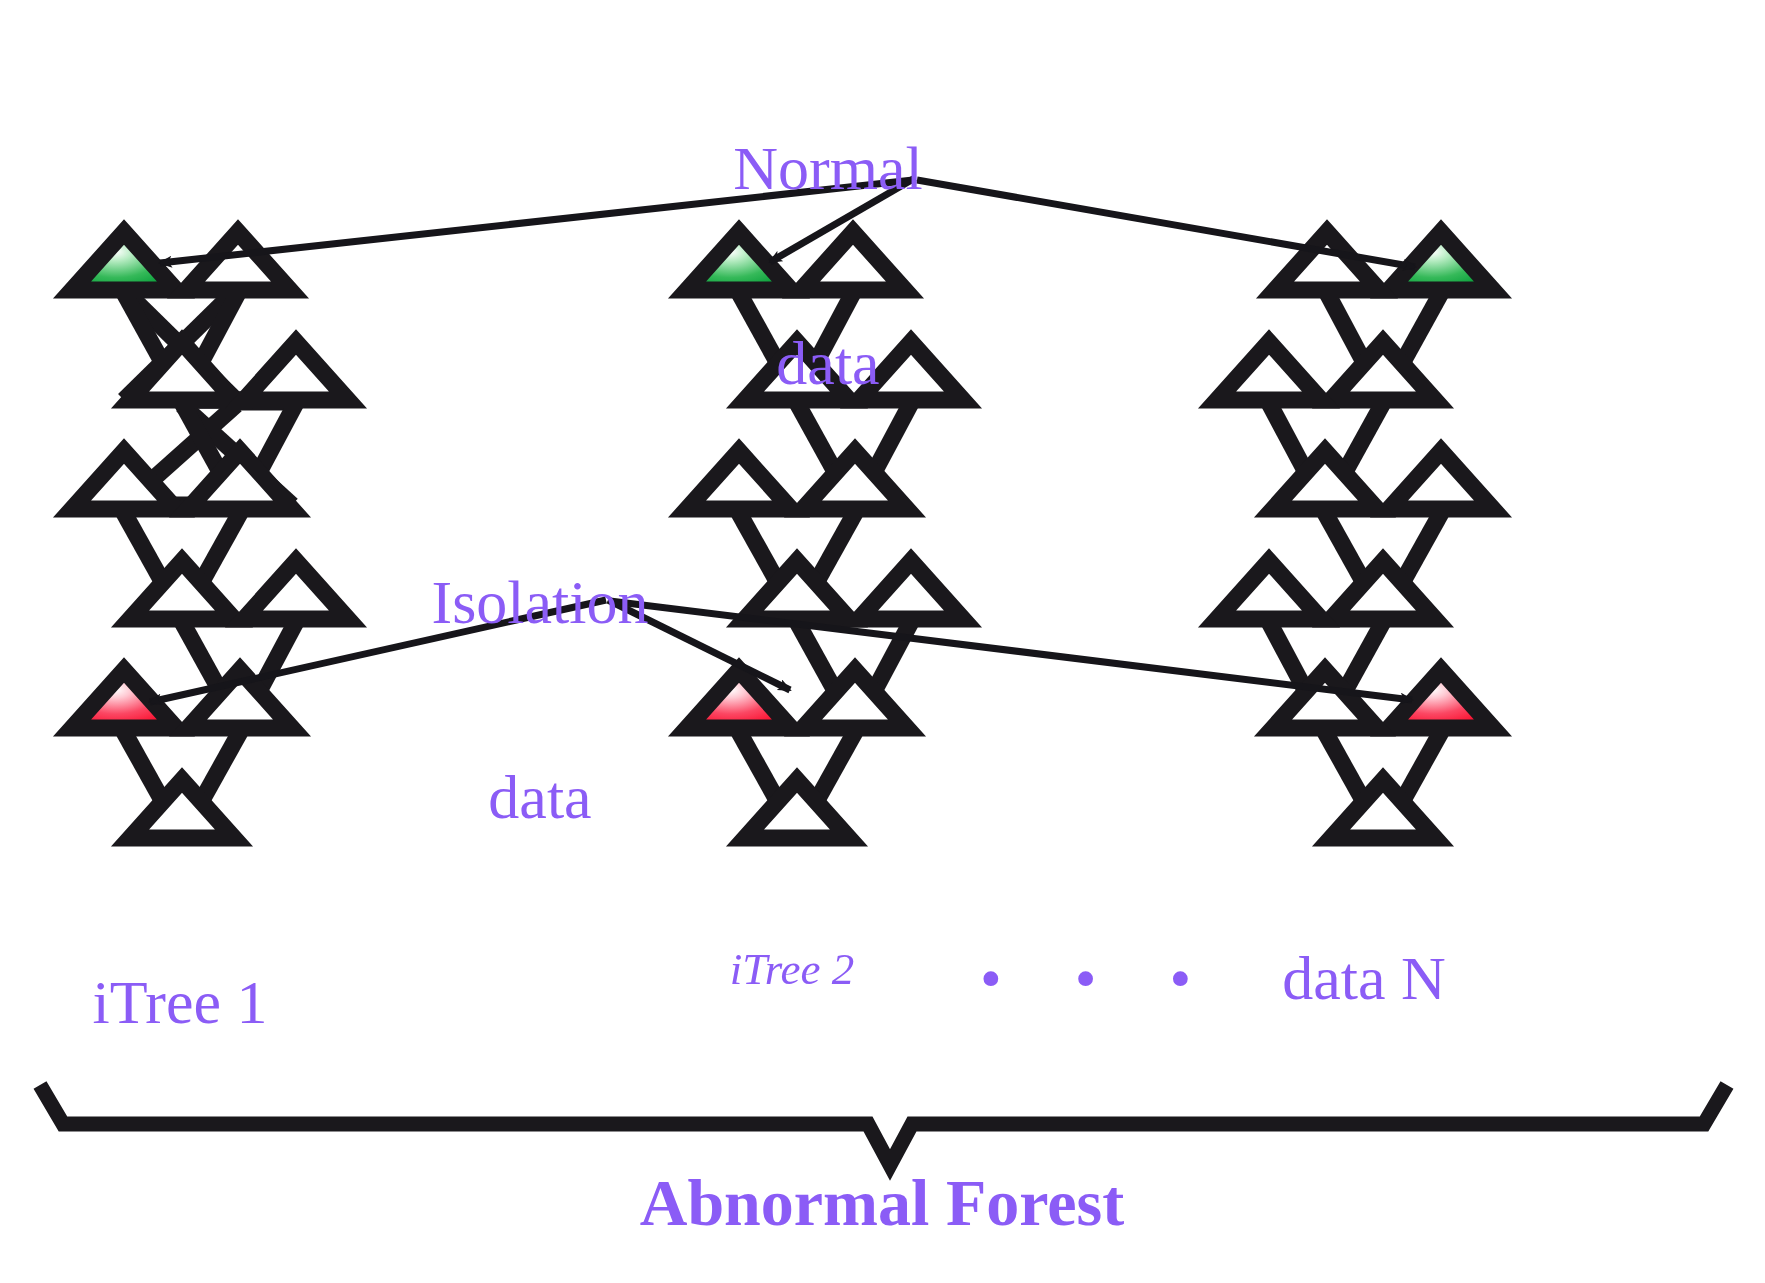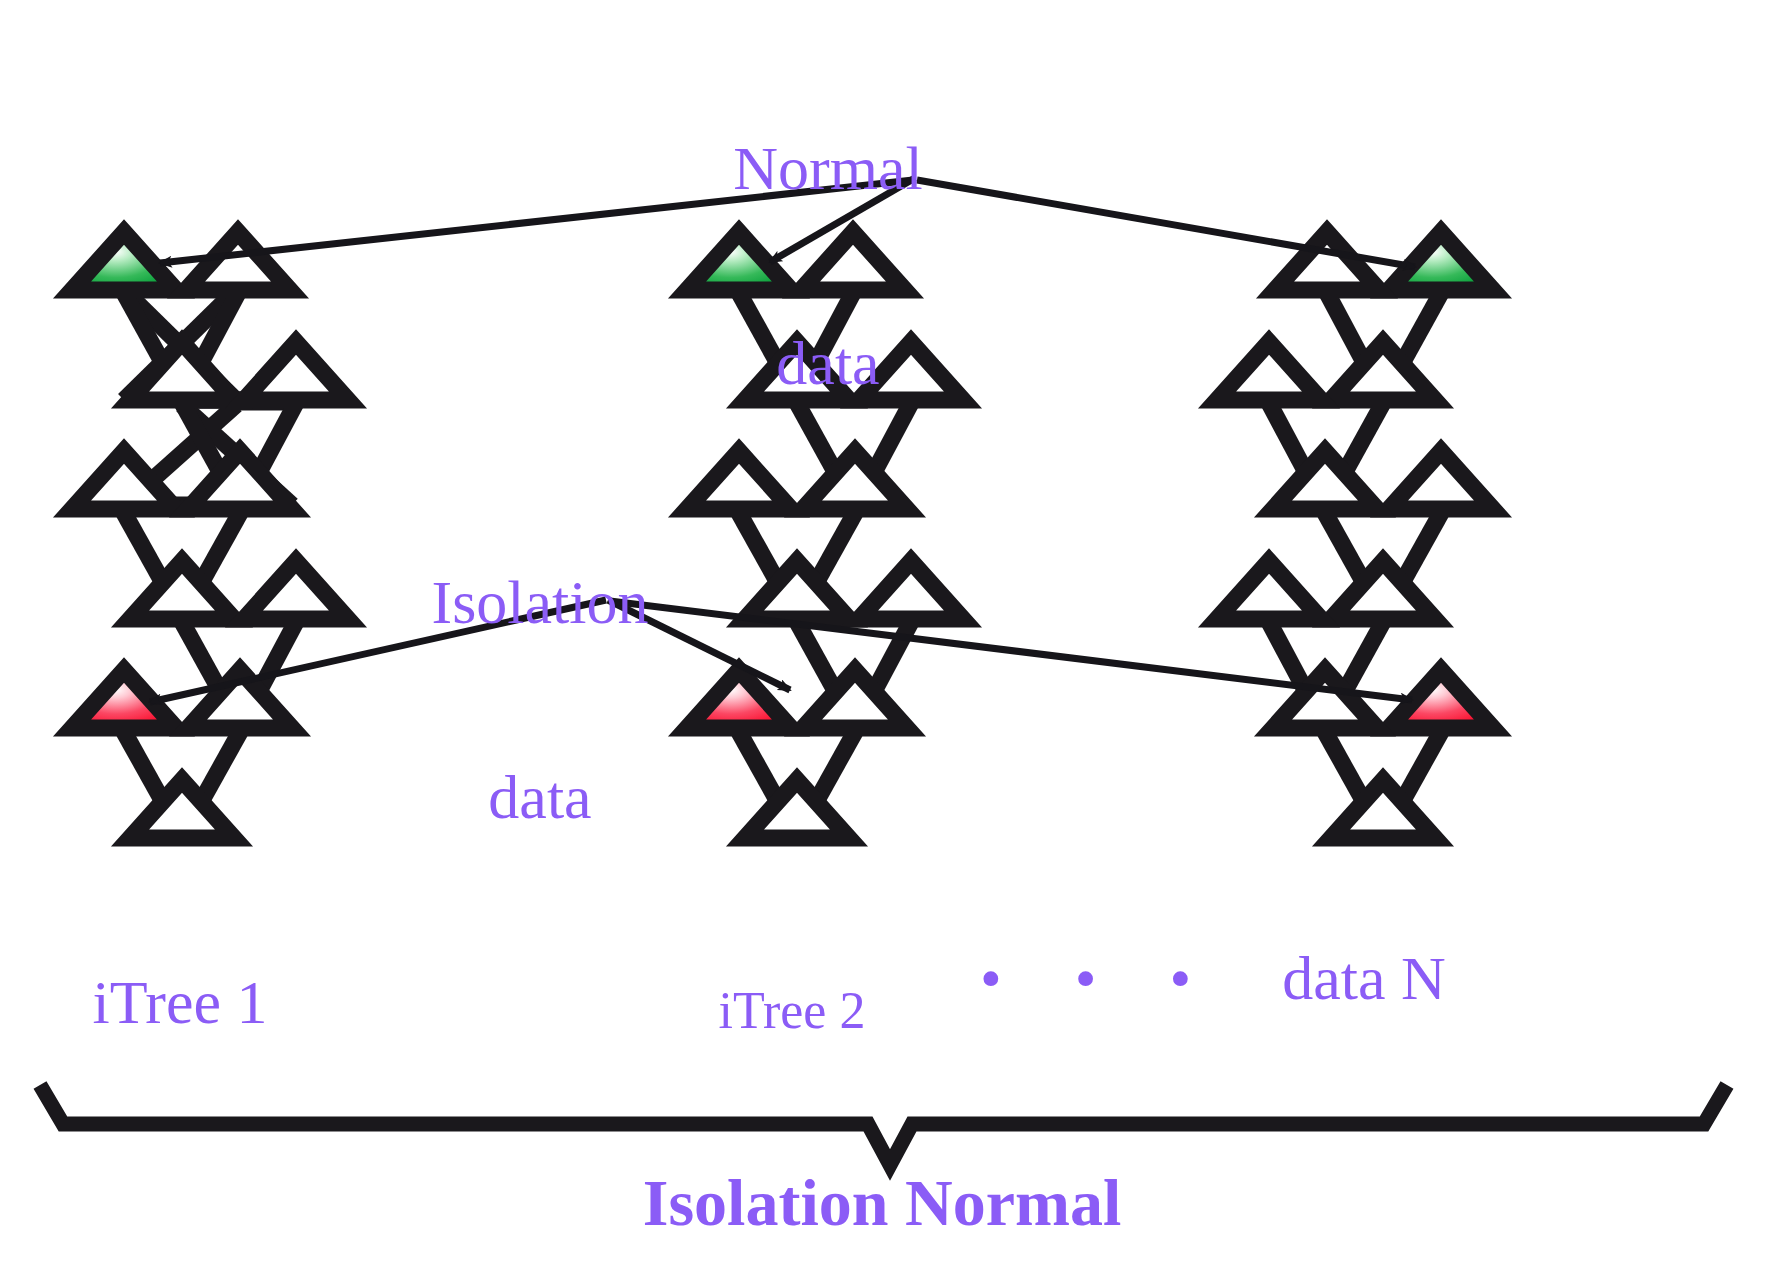--- a/index.html
+++ b/index.html
@@ -4,21 +4,21 @@
 <style>
   html,body{margin:0;padding:0;background:#ffffff;}
   body{width:1765px;height:1283px;font-family:"Liberation Serif",serif;}
   #stage{position:relative;width:1765px;height:1283px;overflow:hidden;background:#fff;}
   #canvas{position:absolute;left:0;top:0;width:1765px;height:1283px;}
   .lbl{position:absolute;color:#8b5cf6;font-family:"Liberation Serif",serif;
        white-space:pre;line-height:1.05;text-align:center;}
   #normal-label{left:608px;top:6px;width:440px;font-size:62px;}
   #abnormal-label{left:300px;top:440px;width:480px;font-size:62px;}
   #itree1-label{left:20px;top:946px;width:320px;font-size:62px;margin-top:24px;}
-  #itree2-label{left:632px;top:984px;width:320px;font-size:52px;}
+  #itree2-label{left:632px;top:946px;width:320px;font-size:45px;font-style:italic;}
   #itreen-label{left:1194px;top:946px;width:340px;font-size:62px;}
   #forest-label{left:382px;top:1168px;width:1000px;font-size:66px;font-weight:bold;}
 </style>
 </head>
 <body>
 
 <div id="stage">
 
   <svg id="canvas" viewBox="0 0 1765 1283">
     <defs>
@@ -184,14 +184,14 @@
     <div>Isolation</div>
     <div>data</div>
   </div>
 
   <div class="lbl" id="itree1-label">iTree 1</div>
   <div class="lbl" id="itree2-label">iTree 2</div>
   <div class="lbl" id="itreen-label">data N</div>
 
   <div class="lbl" id="ellipsis-label" style="left:980px;top:946px;width:220px;font-size:62px;letter-spacing:14px;">•  •  •</div>
 
-  <div class="lbl" id="forest-label">Isolation Normal</div>
+  <div class="lbl" id="forest-label">Abnormal Forest</div>
 </div>
 
 </body></html>

